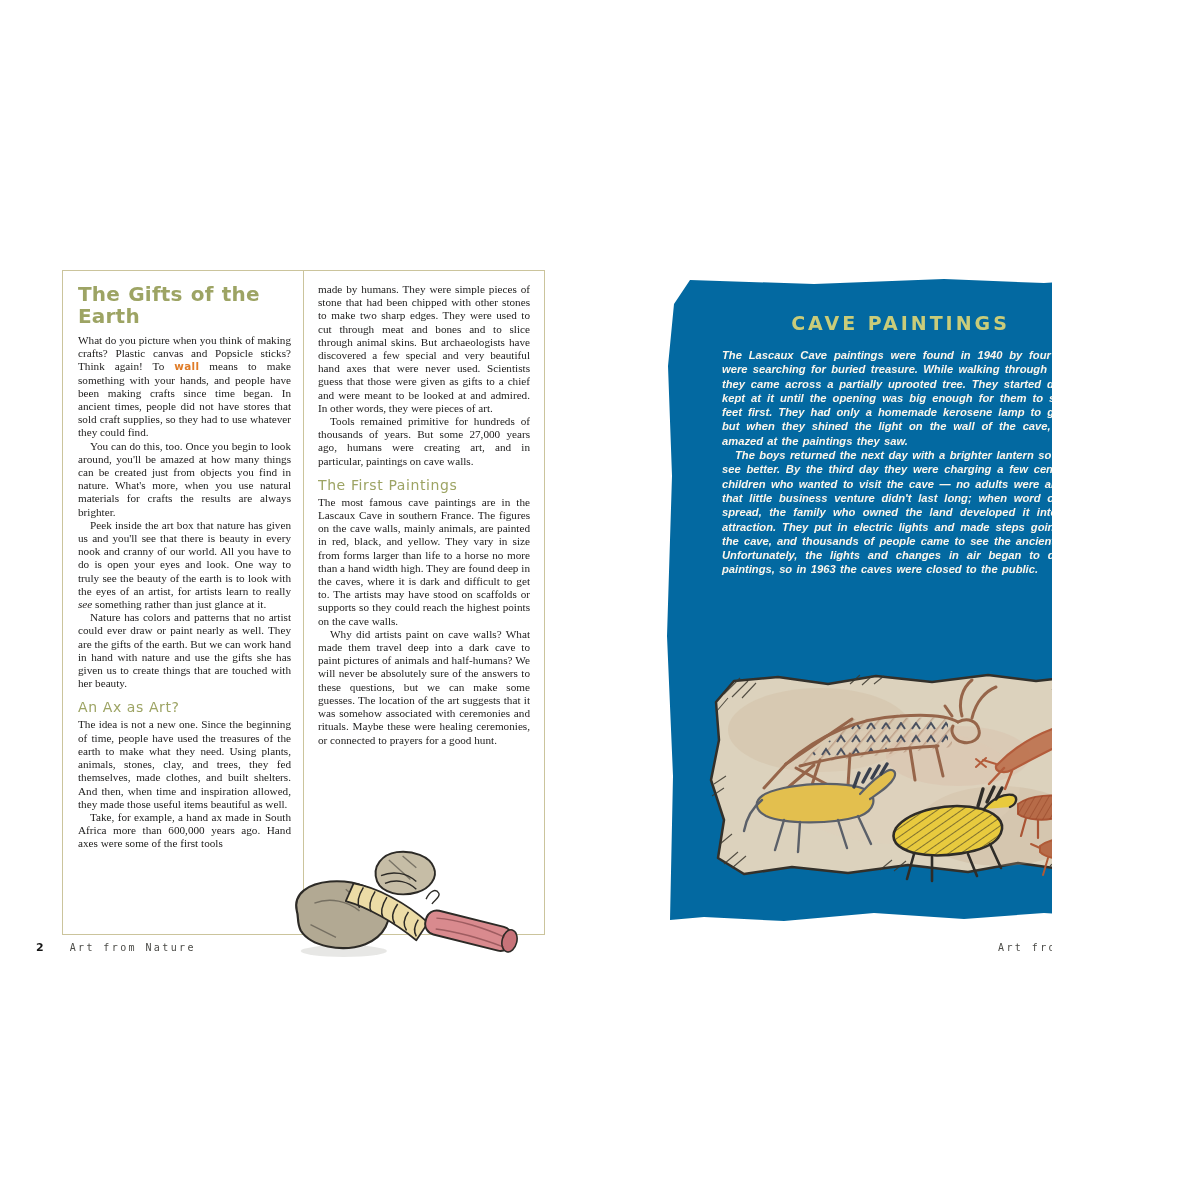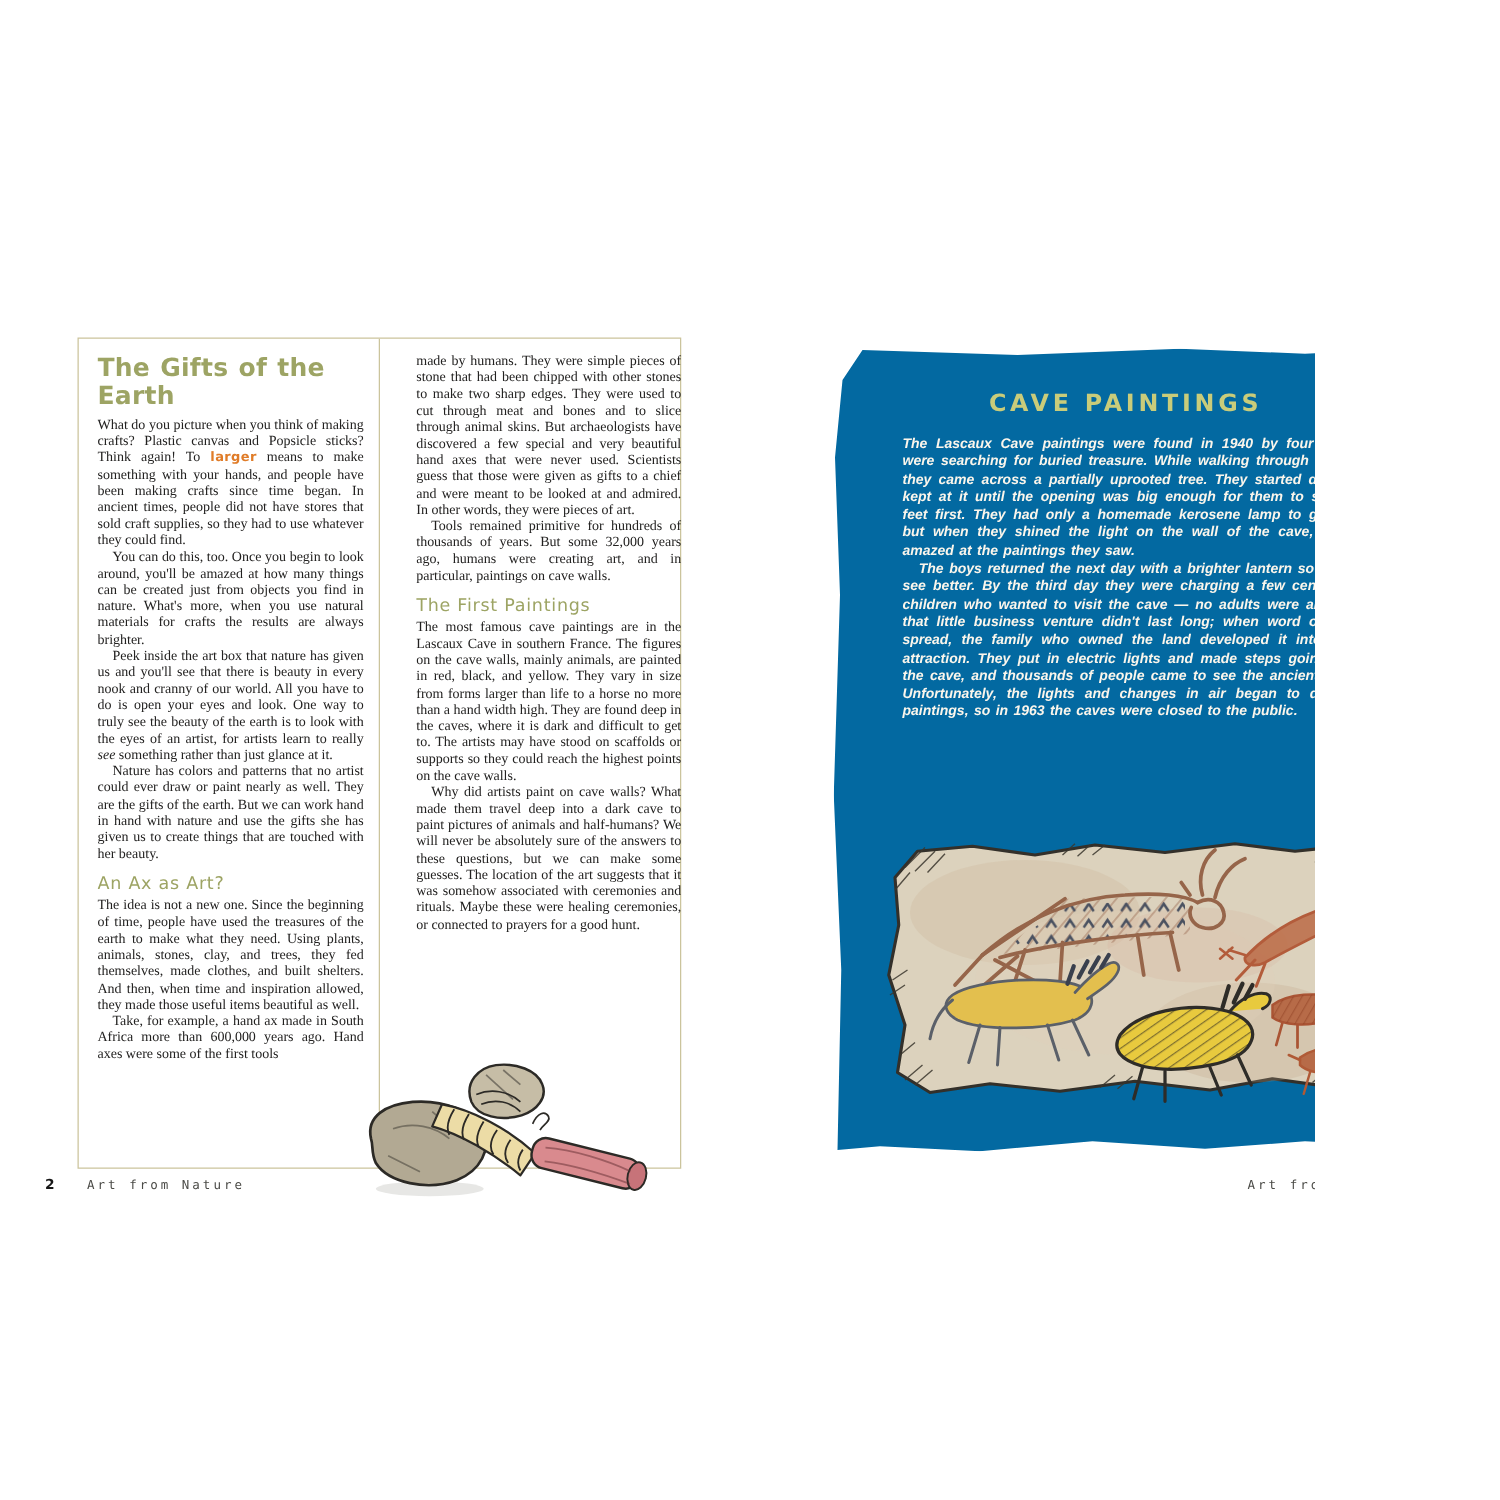--- a/index.html
+++ b/index.html
@@ -6,21 +6,21 @@
   .canvas{position:relative;width:1052px;height:1200px;background:#ffffff;overflow:hidden;
           font-family:"Liberation Serif",serif;}
 
   
   .left-page{position:absolute;left:0;top:0;width:600px;height:1200px;}
   .page-frame{position:absolute;left:62px;top:270px;width:483px;height:665px;
               border:1px solid #cbc49c;box-sizing:border-box;}
   .col-divider{position:absolute;left:240px;top:0;bottom:0;width:1px;background:#cbc49c;}
   .col{position:absolute;top:12px;width:213px;overflow:hidden;}
   .col1{left:15px;height:648px;}
-  .col2{left:270px;width:212px;height:648px;}
+  .col2{left:255px;width:212px;height:648px;}
   .main-heading{margin:0 0 7px 0;font-family:"DejaVu Sans",sans-serif;font-weight:bold;
                 font-size:20px;line-height:22px;color:#9da464;letter-spacing:.2px;word-spacing:1px;}
   .sub-heading{margin:9px 0 3px 0;font-family:"DejaVu Sans",sans-serif;font-weight:normal;
                font-size:14px;line-height:16px;color:#9da464;letter-spacing:.6px;}
   .bp{margin:0;font-size:11.2px;line-height:13.2px;color:#222120;text-align:justify;}
   .bp.ind{text-indent:12px;}
   .craft{font-family:"DejaVu Sans",sans-serif;font-weight:bold;color:#e07c28;
          font-size:10.4px;letter-spacing:.3px;}
   .em-see{font-style:italic;}
 
@@ -51,32 +51,32 @@
 <body>
 
 <div class="canvas">
 
   <section class="left-page">
     <div class="page-frame">
       <div class="col-divider"></div>
 
       <div class="col col1">
         <h1 class="main-heading">The Gifts of the Earth</h1>
-        <p class="bp"><span>What do you picture when you think of making crafts? Plastic canvas and Popsicle sticks? Think again! To </span><span class="craft">larger</span><span> means to make something with your hands, and people have been making crafts since time began. In ancient times, people did not have stores that sold craft supplies, so they had to use whatever they could find.</span></p>
+        <p class="bp"><span>What do you picture when you think of making crafts? Plastic canvas and Popsicle sticks? Think again! To </span><span class="craft">wall</span><span> means to make something with your hands, and people have been making crafts since time began. In ancient times, people did not have stores that sold craft supplies, so they had to use whatever they could find.</span></p>
         <p class="bp ind">You can do this, too. Once you begin to look around, you'll be amazed at how many things can be created just from objects you find in nature. What's more, when you use natural materials for crafts the results are always brighter.</p>
         <p class="bp ind"><span>Peek inside the art box that nature has given us and you'll see that there is beauty in every nook and cranny of our world. All you have to do is open your eyes and look. One way to truly see the beauty of the earth is to look with the eyes of an artist, for artists learn to really </span><span class="em-see">see</span><span> something rather than just glance at it.</span></p>
         <p class="bp ind">Nature has colors and patterns that no artist could ever draw or paint nearly as well. They are the gifts of the earth. But we can work hand in hand with nature and use the gifts she has given us to create things that are touched with her beauty.</p>
         <h2 class="sub-heading">An Ax as Art?</h2>
         <p class="bp">The idea is not a new one. Since the beginning of time, people have used the treasures of the earth to make what they need. Using plants, animals, stones, clay, and trees, they fed themselves, made clothes, and built shelters. And then, when time and inspiration allowed, they made those useful items beautiful as well.</p>
         <p class="bp ind">Take, for example, a hand ax made in South Africa more than 600,000 years ago. Hand axes were some of the first tools</p>
       </div>
 
       <div class="col col2">
         <p class="bp">made by humans. They were simple pieces of stone that had been chipped with other stones to make two sharp edges. They were used to cut through meat and bones and to slice through animal skins. But archaeologists have discovered a few special and very beautiful hand axes that were never used. Scientists guess that those were given as gifts to a chief and were meant to be looked at and admired. In other words, they were pieces of art.</p>
-        <p class="bp ind">Tools remained primitive for hundreds of thousands of years. But some 32,000 years ago, humans were creating art, and in particular, paintings on cave walls.</p>
+        <p class="bp ind">Tools remained primitive for hundreds of thousands of years. But some 27,000 years ago, humans were creating art, and in particular, paintings on cave walls.</p>
         <h2 class="sub-heading">The First Paintings</h2>
         <p class="bp">The most famous cave paintings are in the Lascaux Cave in southern France. The figures on the cave walls, mainly animals, are painted in red, black, and yellow. They vary in size from forms larger than life to a horse no more than a hand width high. They are found deep in the caves, where it is dark and difficult to get to. The artists may have stood on scaffolds or supports so they could reach the highest points on the cave walls.</p>
         <p class="bp ind">Why did artists paint on cave walls? What made them travel deep into a dark cave to paint pictures of animals and half-humans? We will never be absolutely sure of the answers to these questions, but we can make some guesses. The location of the art suggests that it was somehow associated with ceremonies and rituals. Maybe these were healing ceremonies, or connected to prayers for a good hunt.</p>
       </div>
     </div>
 
     <svg class="ax-art" width="240" height="118" viewBox="0 0 245 120">
       <ellipse cx="58" cy="107" rx="44" ry="6" fill="rgba(60,55,45,.12)"></ellipse>
 
       <path d="M92 36 C86 20,98 8,112 6 C128 4,146 10,150 22 C154 32,146 43,133 47 C116 52,97 48,92 36 Z" fill="#c6bda6" stroke="#2c2a26" stroke-width="2" stroke-linejoin="round"></path>

